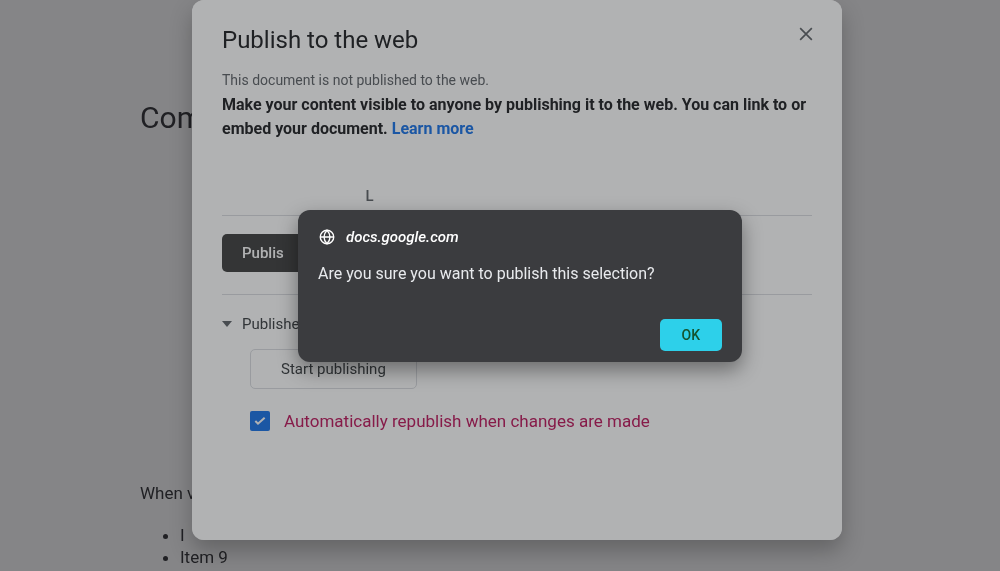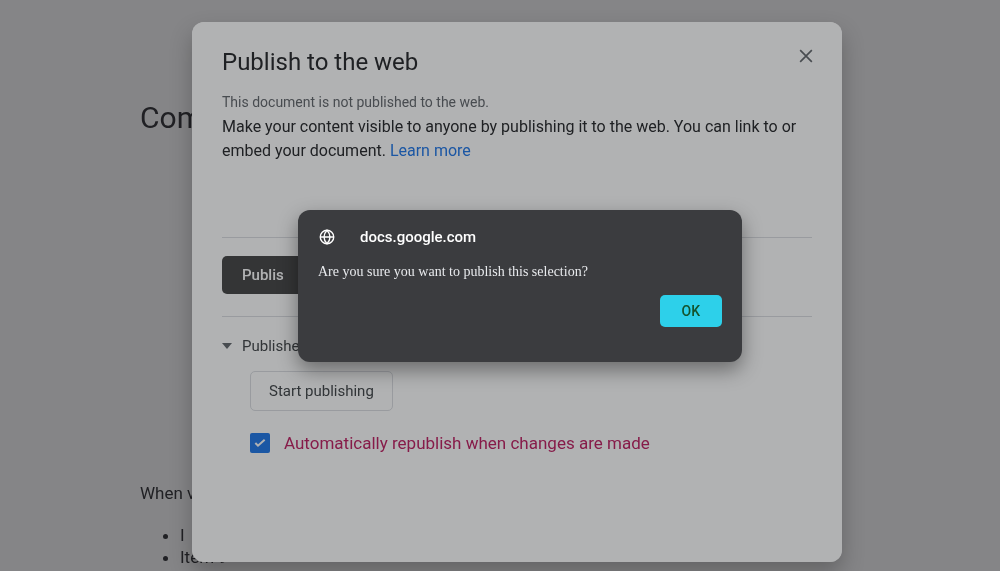--- a/index.html
+++ b/index.html
@@ -37,21 +37,21 @@
 
     .page-dim {
       position: absolute;
       inset: 0;
       background: rgba(32,33,36,0.55);
     }
 
     .modal {
       position: absolute;
       left: 192px;
-      top: 22px;
+      top: 0;
       width: 650px;
       height: 540px;
       background: #fff;
       border-radius: 12px;
       box-shadow: 0 11px 22px rgba(0,0,0,0.25);
       padding: 26px 30px;
     }
     .modal-title {
       font-size: 24px;
       color: #202124;
@@ -70,20 +70,21 @@
     .subnote {
       font-size: 14px;
       color: #5f6368;
       margin-bottom: 5px;
     }
     .description {
       font-size: 16px;
       color: #202124;
       line-height: 1.5;
       margin-bottom: 36px;
+      font-weight: bold;
     }
     .learn-more {
       color: #1a73e8;
       cursor: pointer;
     }
 
     .tabs {
       display: flex;
       border-bottom: 1px solid #dadce0;
       margin-bottom: 18px;
@@ -125,21 +126,21 @@
     }
     .triangle {
       width: 0; height: 0;
       border-left: 5px solid transparent;
       border-right: 5px solid transparent;
       border-top: 6px solid #5f6368;
     }
     .start-btn {
       display: inline-block;
       border: 1px solid #dadce0;
-      padding: 10px 18px;
+      padding: 10px 30px;
       border-radius: 5px;
       font-size: 15px;
       color: #3c4043;
       margin-left: 28px;
       margin-bottom: 22px;
       cursor: pointer;
     }
     .checkbox-row {
       display: flex;
       align-items: center;
@@ -172,34 +173,34 @@
       height: 152px;
       background: #3b3c3f;
       border-radius: 12px;
       padding: 18px 20px;
       color: #fff;
       box-shadow: 0 8px 20px rgba(0,0,0,0.4);
     }
     .confirm-header {
       display: flex;
       align-items: center;
-      gap: 24px;
+      gap: 10px;
       font-size: 15px;
       font-weight: 500;
       margin-bottom: 18px;
+      font-style: italic;
     }
     .globe {
       width: 18px; height: 18px;
       display: flex; align-items: center; justify-content: center;
     }
     .confirm-msg {
-      font-size: 14px;
+      font-size: 16px;
       color: #e8eaed;
-      margin-bottom: 15px;
-      font-family: Liberation Serif, serif;
+      margin-bottom: 36px;
     }
     .confirm-btns {
       display: flex;
       justify-content: flex-end;
       gap: 14px;
     }
     .cancel-btn {
       background: #5f6064;
       color: #fff;
       padding: 8px 18px;

